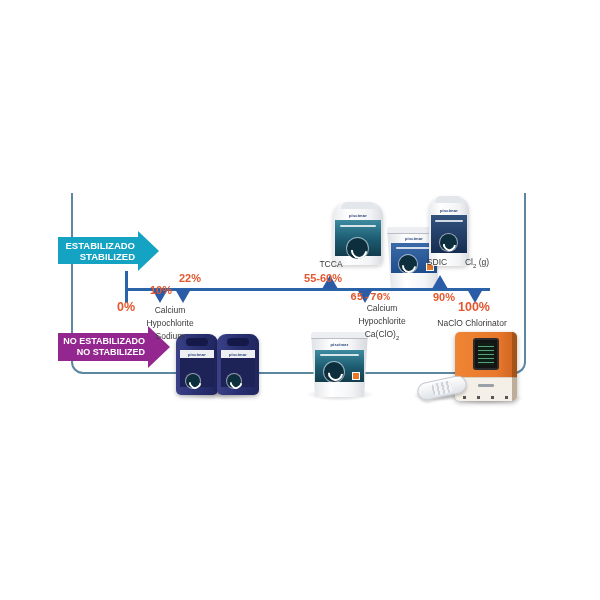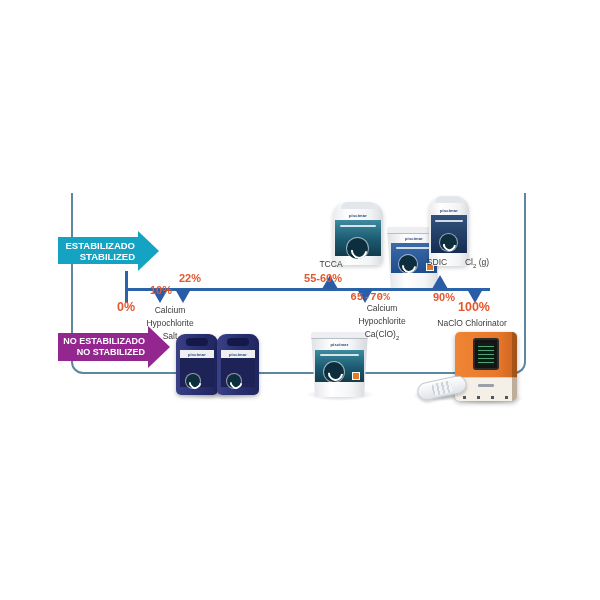--- a/index.html
+++ b/index.html
@@ -118,21 +118,21 @@
   <div class="pct" style="left:422px; top:291px; width:44px;">90%</div>
   <div class="pct big" style="left:446px; top:300px; width:56px;text-align:center;">100%</div>
 
   <div class="chem" style="left:309px; top:258px; width:44px;">TCCA</div>
   <div class="chem" style="left:415px; top:256px; width:44px;">SDIC</div>
   <div class="chem" style="left:455px; top:256px; width:44px;"><span>Cl</span><sub>2</sub><span> (g)</span></div>
 
   <div class="chem" style="left:134px; top:304px; width:72px;">
     <div>Calcium</div>
     <div>Hypochlorite</div>
-    <div>Salt</div>
+    <div>Sodium</div>
   </div>
 
   <div class="chem" style="left:346px; top:302px; width:72px;">
     <div>Calcium</div>
     <div>Hypochlorite</div>
     <div><span>Ca(ClO)</span><sub>2</sub></div>
   </div>
 
   <div class="chem" style="left:432px; top:317px; width:80px;">NaClO Chlorinator</div>
 

